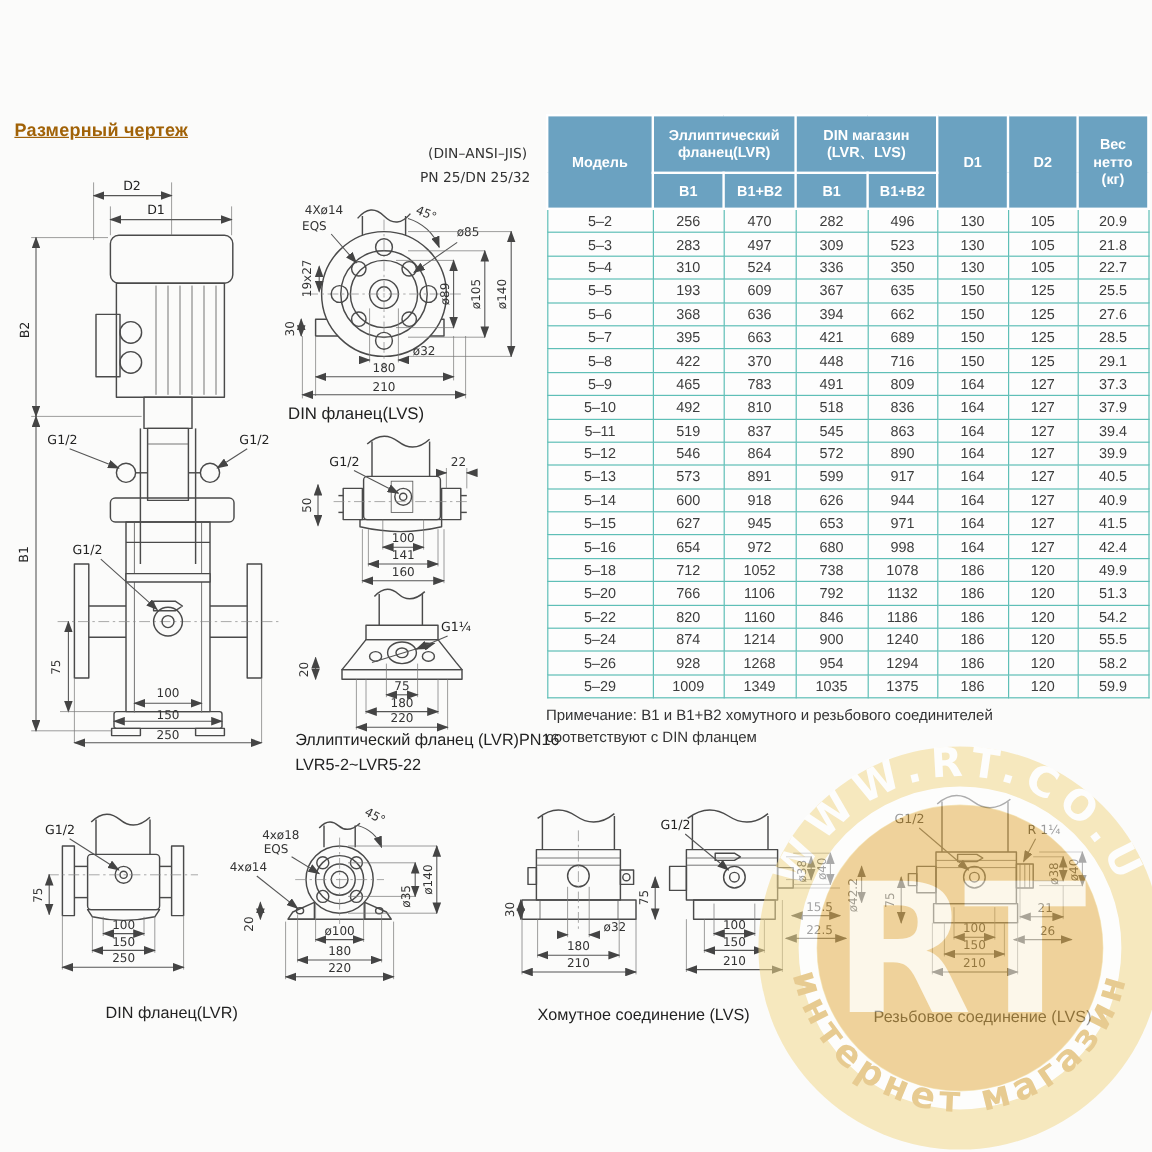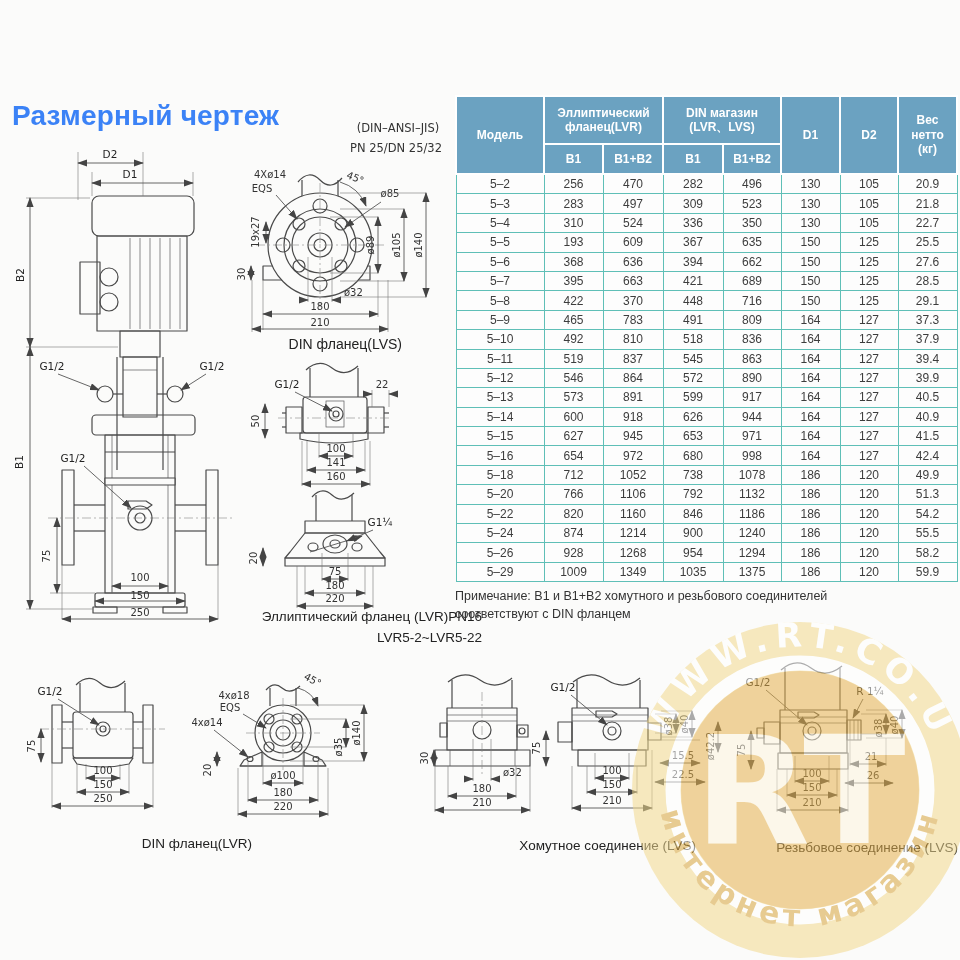--- a/index.html
+++ b/index.html
@@ -1,31 +1,31 @@
 <!DOCTYPE html>
 <html><head>
 <meta charset="utf-8">
 <style>
   html,body{margin:0;padding:0;}
   body{width:960px;height:960px;position:relative;background:#fbfbfa;overflow:hidden;
        font-family:"Liberation Sans",sans-serif;}
   .abs{position:absolute;}
-  #title{left:12px;top:100px;font-size:28px;font-weight:bold;color:#3b82f6;letter-spacing:0.2px;}
+  #title{left:12px;top:100px;font-size:15px;font-weight:bold;color:#a16207;letter-spacing:0.2px;text-decoration:underline;}
   
   #dimtable{position:absolute;left:455px;top:95px;width:501px;border-collapse:collapse;table-layout:fixed;}
   #dimtable thead th{background:#6ba2c1;color:#fff;font-size:12px;font-weight:bold;
        border:2px solid #fff;padding:0;white-space:pre-line;line-height:1.2;vertical-align:middle;}
   #dimtable thead tr:first-child th{height:46px;}
   #dimtable thead tr:last-child th{height:28px;}
   #dimtable tbody td{font-size:12px;color:#3d3d3d;text-align:center;padding:0;height:18.4px;
        line-height:1;border:1px solid #5fbfb7;background:#fdfdfd;}
   
   #note{left:455px;top:588px;width:505px;font-size:12.5px;color:#333;line-height:1.4;white-space:pre-line;}
   
-  .cap{font-size:13.5px;color:#222;text-align:right;white-space:pre-line;line-height:1.55;}
+  .cap{font-size:13.5px;color:#222;text-align:left;white-space:pre-line;line-height:1.55;}
   
   svg text{font-family:"DejaVu Sans",sans-serif;}
   .lbl{font-size:10px;fill:#333;}
   .lblb{font-size:10.5px;fill:#222;}
   .hdr{font-size:11.5px;fill:#333;}
   .part{stroke:#4a4a4a;stroke-width:1.2;fill:none;stroke-linejoin:round;}
   .partf{stroke:#4a4a4a;stroke-width:1.2;fill:#fbfbfa;stroke-linejoin:round;}
   .thin{stroke:#5a5a5a;stroke-width:0.7;fill:none;}
   .dim{stroke:#555;stroke-width:0.9;fill:none;}
   .ext{stroke:#777;stroke-width:0.6;fill:none;}

